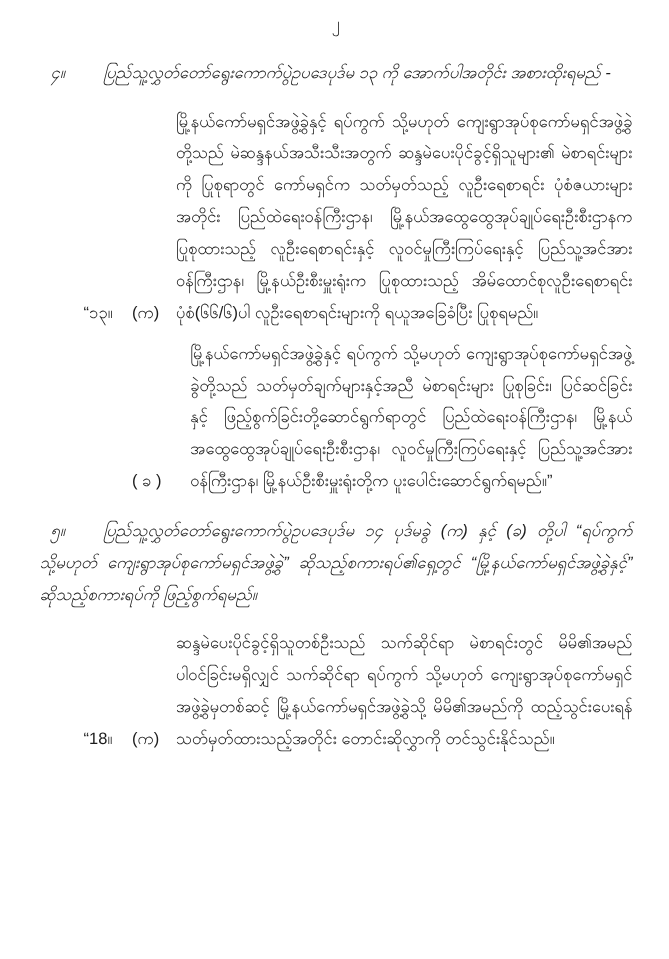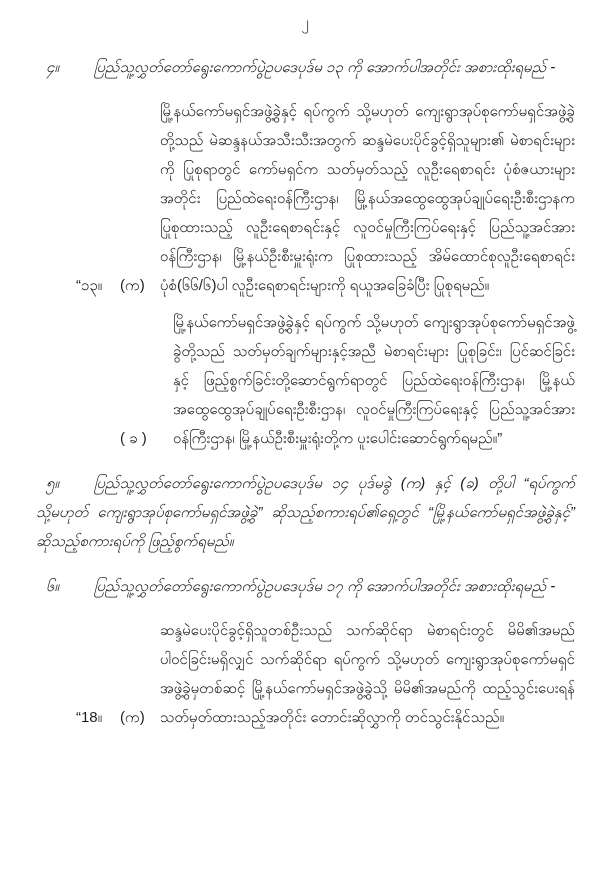--- a/index.html
+++ b/index.html
@@ -89,23 +89,20 @@
   <div class="quote-block sub-gap">
     <span class="q-num"></span>
     <span class="q-letter">( ခ )</span>
     <span class="q-text shifted">မြို့နယ်ကော်မရှင်အဖွဲ့ခွဲနှင့် ရပ်ကွက် သို့မဟုတ် ကျေးရွာအုပ်စုကော်မရှင်အဖွဲ့ခွဲတို့သည် သတ်မှတ်ချက်များနှင့်အညီ မဲစာရင်းများ ပြုစုခြင်း၊ ပြင်ဆင်ခြင်းနှင့် ဖြည့်စွက်ခြင်းတို့ဆောင်ရွက်ရာတွင် ပြည်ထဲရေးဝန်ကြီးဌာန၊ မြို့နယ်အထွေထွေအုပ်ချုပ်ရေးဦးစီးဌာန၊ လူဝင်မှုကြီးကြပ်ရေးနှင့် ပြည်သူ့အင်အားဝန်ကြီးဌာန၊ မြို့နယ်ဦးစီးမှူးရုံးတို့က ပူးပေါင်းဆောင်ရွက်ရမည်။”</span>
   </div>
 
   <div class="para">
     <span class="para-num">၅။</span><span class="para-gap"></span><span>ပြည်သူ့လွှတ်တော်ရွေးကောက်ပွဲဥပဒေပုဒ်မ ၁၄ ပုဒ်မခွဲ (က) နှင့် (ခ) တို့ပါ “ရပ်ကွက် သို့မဟုတ် ကျေးရွာအုပ်စုကော်မရှင်အဖွဲ့ခွဲ” ဆိုသည့်စကားရပ်၏ရှေ့တွင် “မြို့နယ်ကော်မရှင်အဖွဲ့ခွဲနှင့်” ဆိုသည့်စကားရပ်ကို ဖြည့်စွက်ရမည်။</span>
   </div>
 
-  <div class="para">
-    <span class="para-num">၆။</span><span class="para-gap"></span><span>ပြည်သူ့လွှတ်တော်ရွေးကောက်ပွဲဥပဒေပုဒ်မ ၁၇ ကို အောက်ပါအတိုင်း အစားထိုးရမည် -</span>
-  </div>
 
   <div class="quote-block">
     <span class="q-num">“18။</span>
     <span class="q-letter">(က)</span>
     <span class="q-text">ဆန္ဒမဲပေးပိုင်ခွင့်ရှိသူတစ်ဦးသည် သက်ဆိုင်ရာ မဲစာရင်းတွင် မိမိ၏အမည် ပါဝင်ခြင်းမရှိလျှင် သက်ဆိုင်ရာ ရပ်ကွက် သို့မဟုတ် ကျေးရွာအုပ်စုကော်မရှင်အဖွဲ့ခွဲမှတစ်ဆင့် မြို့နယ်ကော်မရှင်အဖွဲ့ခွဲသို့ မိမိ၏အမည်ကို ထည့်သွင်းပေးရန် သတ်မှတ်ထားသည့်အတိုင်း တောင်းဆိုလွှာကို တင်သွင်းနိုင်သည်။</span>
   </div>
 
 </div>
 
 </body></html>

